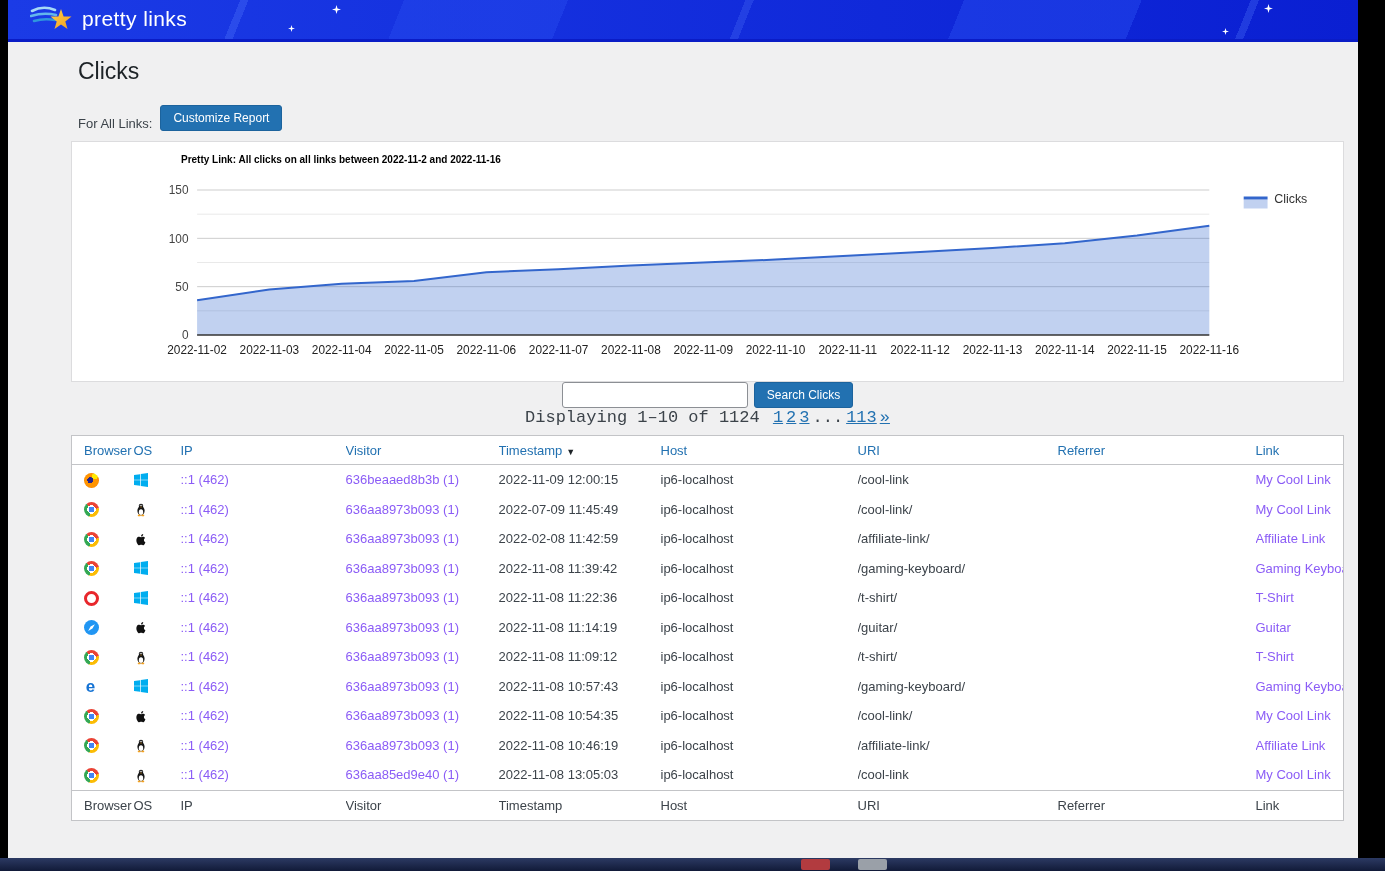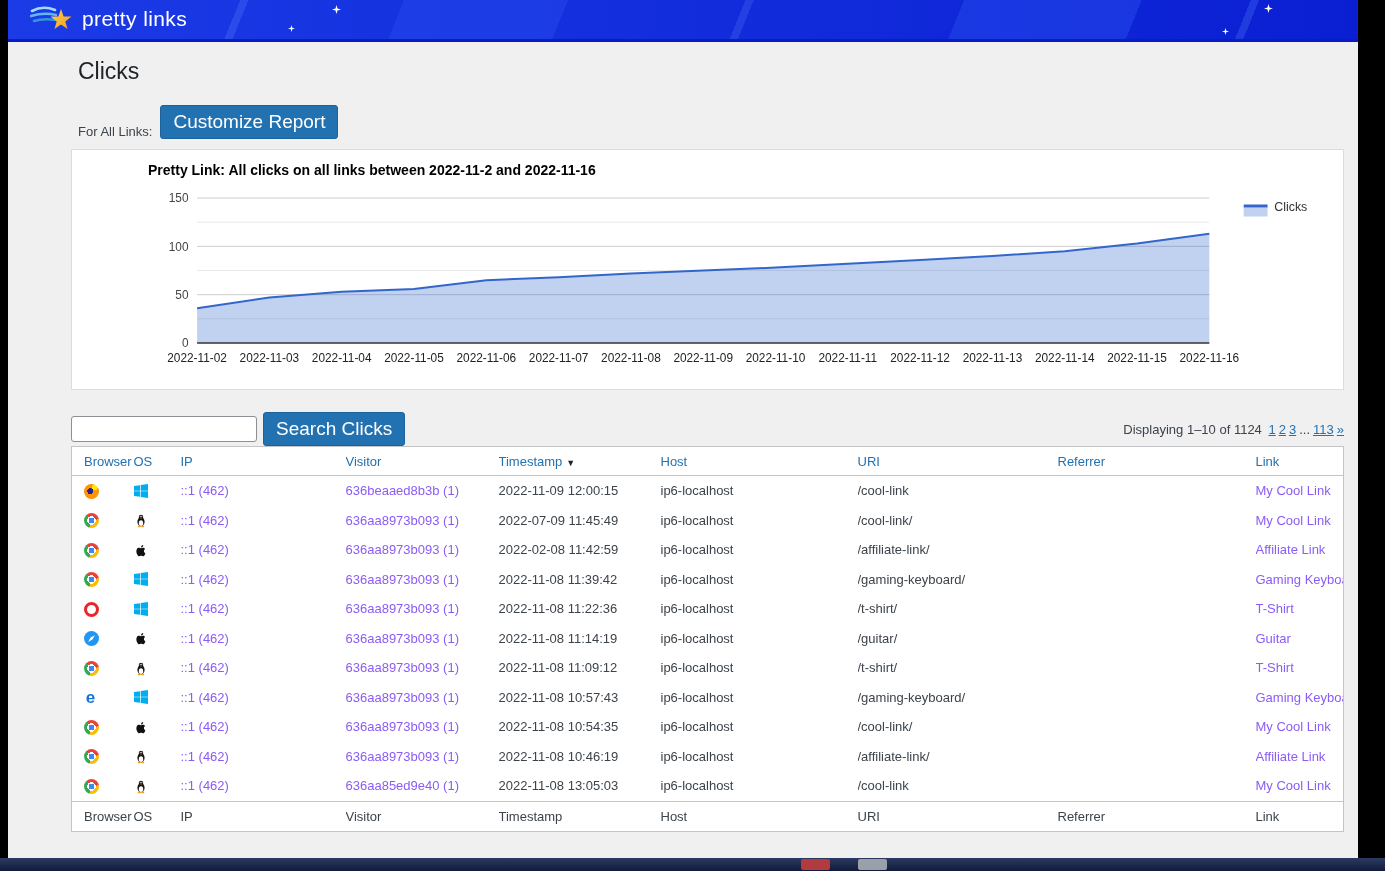--- a/index.html
+++ b/index.html
@@ -17,42 +17,42 @@
   .logo{position:absolute;left:22px;top:4px;display:flex;align-items:center;gap:6px;}
   .logo-text{color:#fff;font-size:21px;letter-spacing:.4px;}
   .sparkle{position:absolute;width:9px;height:9px;}
   .sparkle svg{display:block;}
 
   
   .content{margin:0 14px 0 15px;padding-left:48px;}
   h1.page-title{font-size:23px;font-weight:400;color:#1d2327;margin:16px 0 0 7px;padding:0;}
   .report-row{display:flex;align-items:flex-end;gap:8px;margin:20px 0 0 7px;}
   .report-label{font-size:13px;color:#3c434a;}
-  .btn{display:inline-block;background:#2271b1;border:1px solid #1c639d;color:#fff;font-size:19px;
+  .btn{display:inline-block;background:#2271b1;border:1px solid #1c639d;color:#fff;font-size:12px;
     border-radius:3px;padding:5px 12px;cursor:pointer;font-family:"Liberation Sans",sans-serif;}
 
   
   .chart-card{background:#fff;border:1px solid #dcdcde;margin-top:10px;padding:12px 0 6px 0;}
-  .chart-title{font-size:14px;font-weight:bold;color:#000;margin:0 0 4px 76px;height:18px;}
+  .chart-title{font-size:10px;font-weight:bold;color:#000;margin:0 0 4px 109px;height:18px;}
   .ax{font-size:12.4px;fill:#444;}
   .ax2{font-size:12.4px;fill:#222;}
   .leg{font-size:13px;fill:#333;}
 
   
-  .toolbar{display:flex;justify-content:space-between;align-items:center;margin-top:22px;}
+  .toolbar{display:flex;justify-content:space-between;align-items:center;flex-direction:column;}
   .search-wrap{display:flex;align-items:center;gap:6px;}
   .search-input{width:172px;height:24px;border:1px solid #8c8f94;border-radius:3px;background:#fff;
     font-size:13px;padding:0 6px;color:#2c3338;}
-  .pagination{font-size:13px;color:#3c434a;white-space:nowrap;}
+  .pagination{font-size:17px;color:#3c434a;white-space:nowrap;font-family:Liberation Mono, monospace;}
   .pagination a{color:#2271b1;text-decoration:underline;margin-left:3px;cursor:pointer;}
   .pagination .dots{color:#3c434a;margin-left:3px;}
 
   
   table.clicks{width:100%;border-collapse:collapse;background:#fff;border:1px solid #c3c4c7;
-    table-layout:fixed;margin-top:0;font-size:13px;}
+    table-layout:fixed;margin-top:8px;font-size:13px;}
   table.clicks th, table.clicks td{text-align:left;vertical-align:middle;padding:0;overflow:hidden;
     white-space:nowrap;}
   table.clicks thead th{height:28px;border-bottom:1px solid #c3c4c7;font-weight:400;}
   table.clicks tfoot td{height:29px;border-top:1px solid #c3c4c7;color:#3c434a;}
   table.clicks tbody td{height:29.5px;color:#3c434a;}
   table.clicks .first{padding-left:12px;}
   th a.sort{color:#2271b1;text-decoration:none;cursor:pointer;}
   .sort-arrow{font-size:9px;color:#1d2327;margin-left:4px;}
   td a.cell-link{color:#8b5cf6;text-decoration:none;cursor:pointer;}
 

